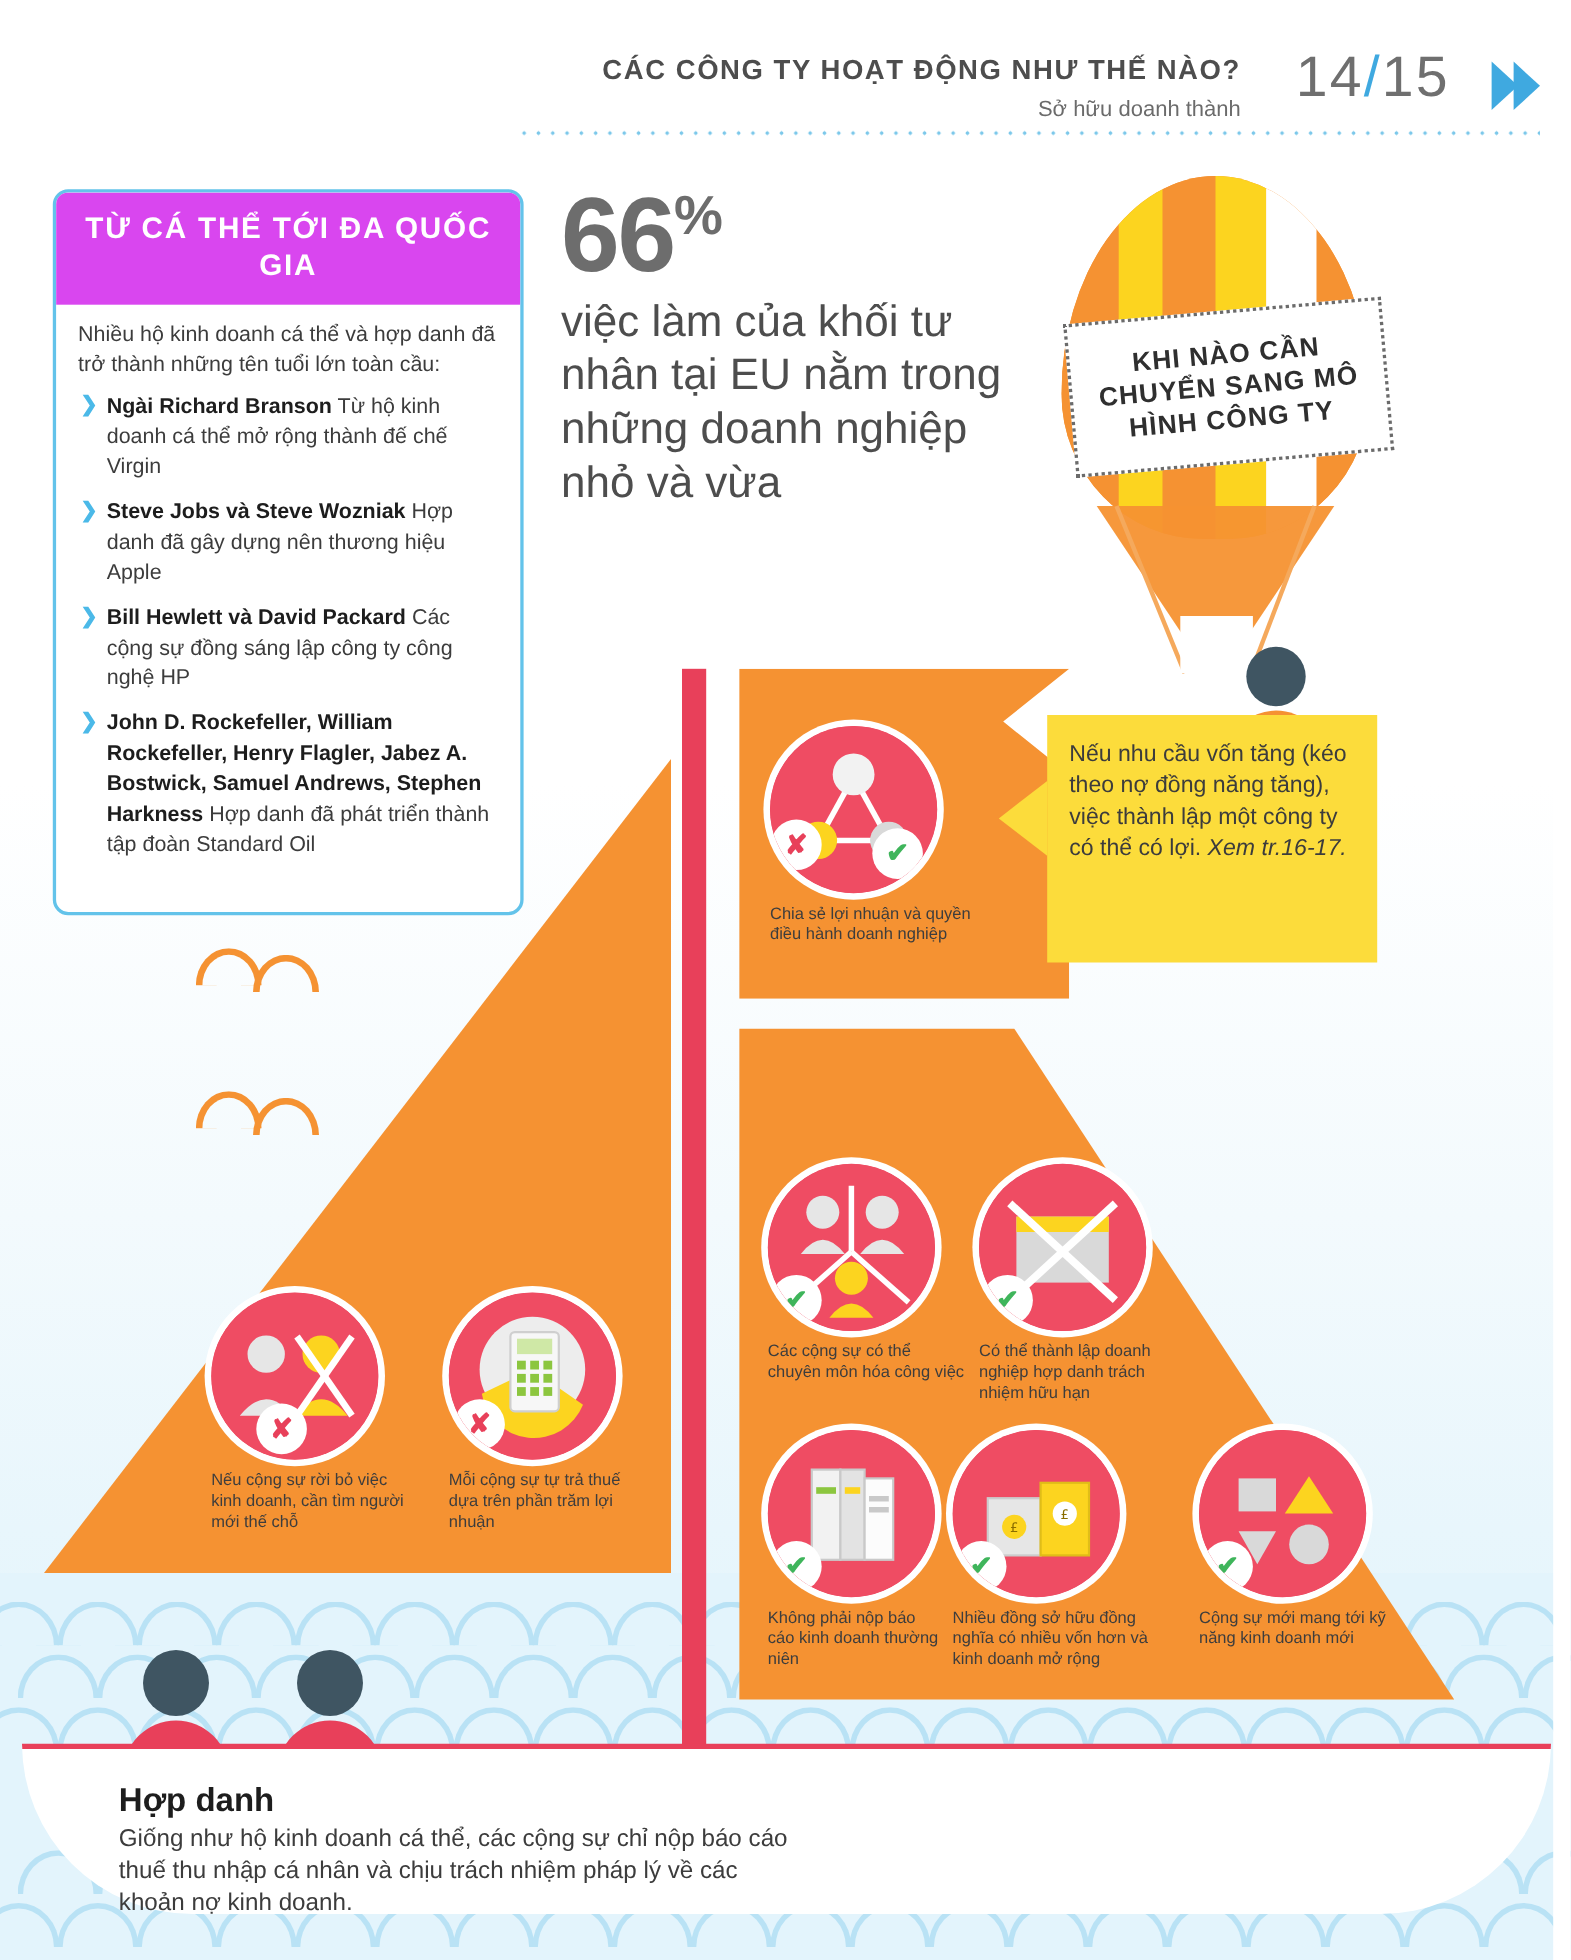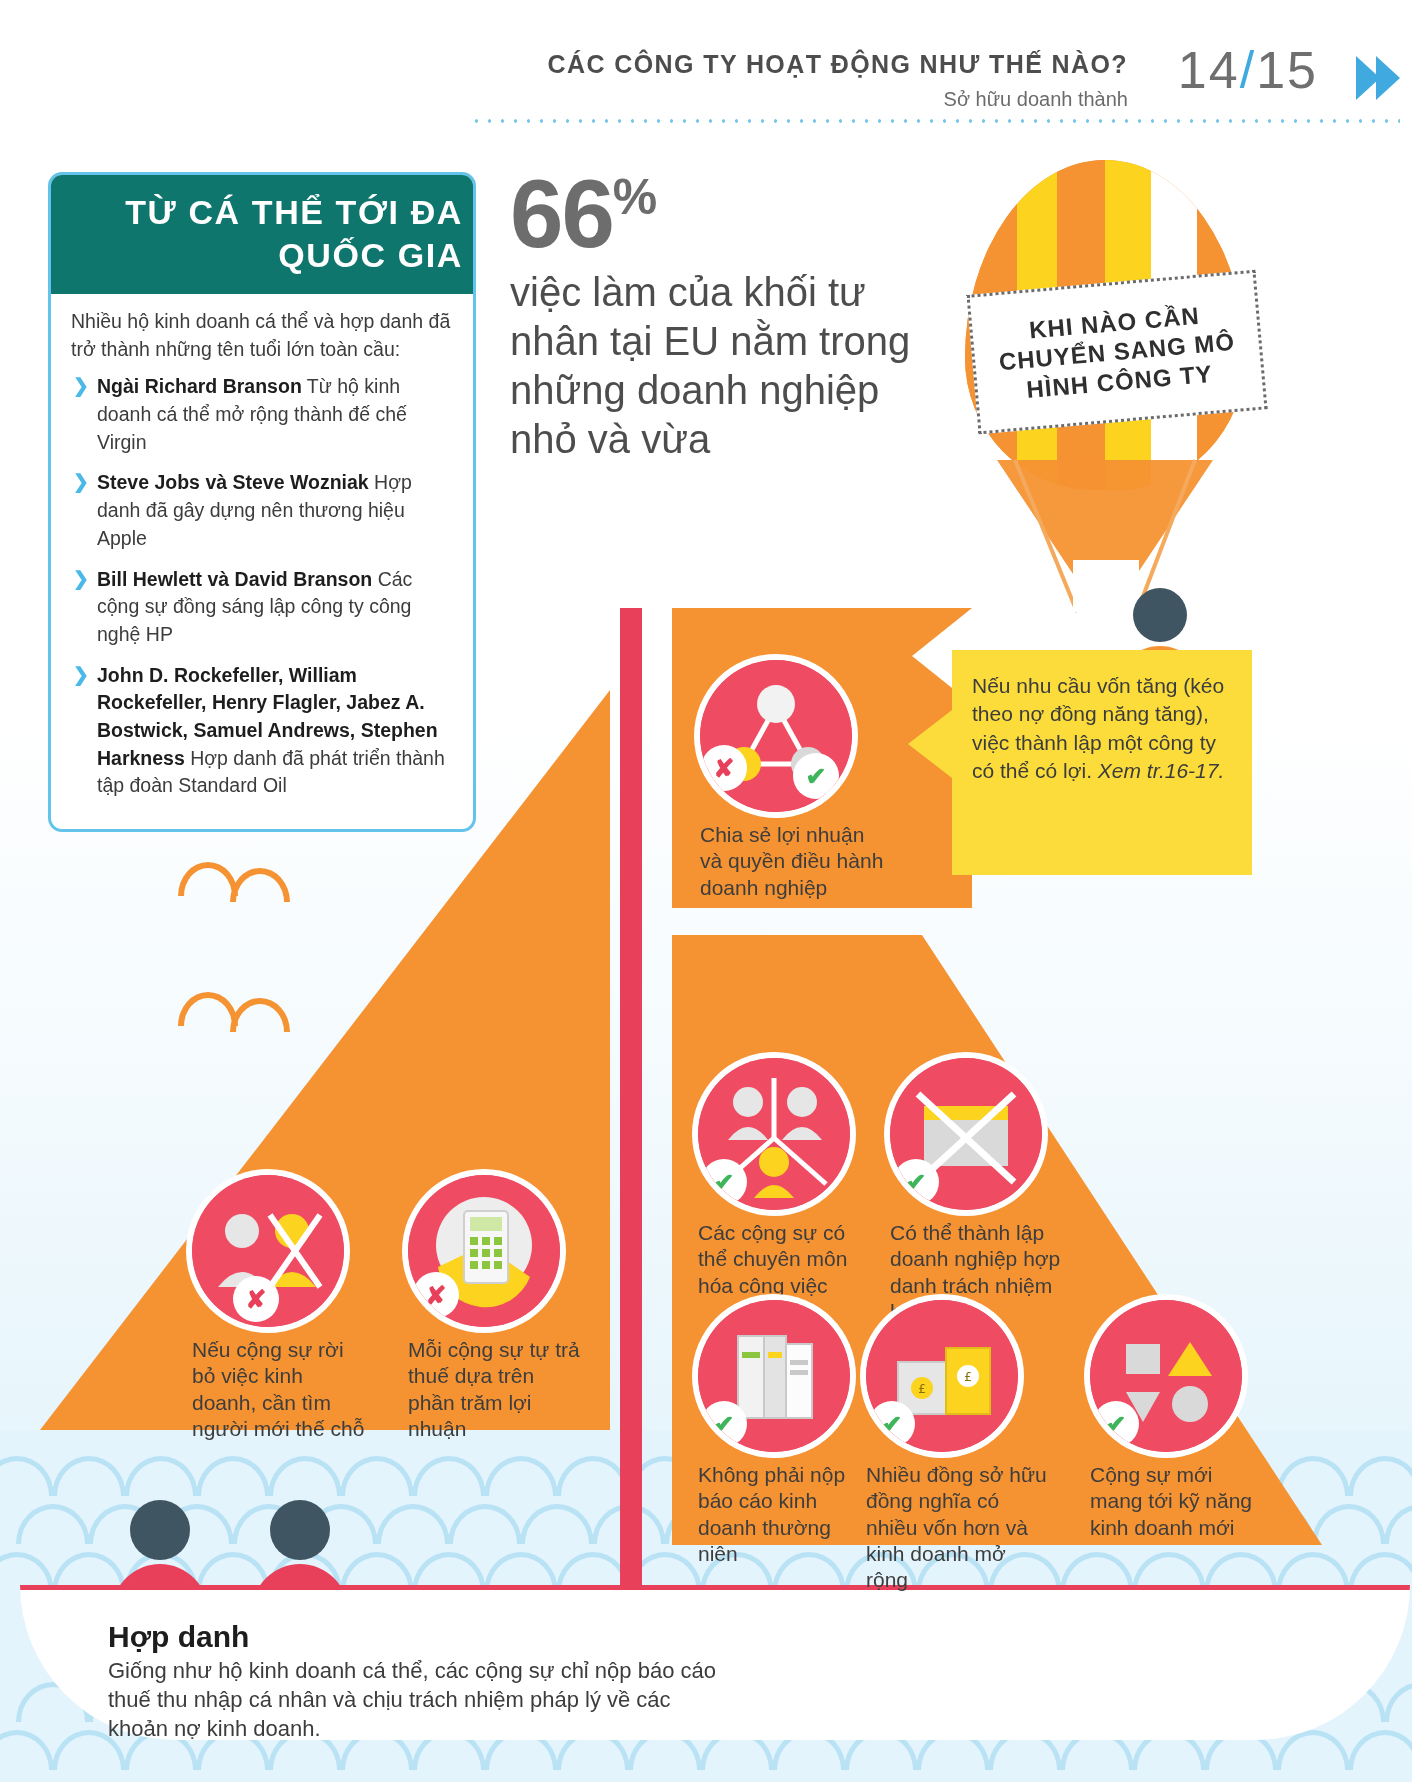--- a/index.html
+++ b/index.html
@@ -39,22 +39,22 @@
     background-image:radial-gradient(circle, #7cc8ea 1.6px, rgba(0,0,0,0) 1.9px);
     background-size:13px 6px;background-repeat:repeat-x;
   }
   
   #side-card{
     position:absolute;left:48px;top:172px;width:428px;height:660px;
     border:3px solid #63c3ea;border-radius:14px;background:#ffffff;
     box-sizing:border-box;overflow:hidden;
   }
   #side-card-head{
-    background:#0f766e;color:#ffffff;text-align:right;
-    padding:16px 10px 18px;font-weight:bold;font-size:34px;letter-spacing:1.6px;
+    background:#d946ef;color:#ffffff;text-align:center;
+    padding:16px 10px 18px;font-weight:bold;font-size:27px;letter-spacing:1.6px;
     line-height:1.25;
   }
   #side-card-body{padding:14px 20px 10px 20px;font-size:19.5px;line-height:1.42;color:#3c3c3c;}
   #side-card-body p.intro{margin:0 0 10px 0;}
   ul.bullets{list-style:none;margin:0;padding:0;}
   ul.bullets li{
     position:relative;padding-left:26px;margin-bottom:13px;
   }
   ul.bullets li .chev{
     position:absolute;left:2px;top:0px;color:#4bb9e8;font-weight:bold;font-size:19px;
@@ -122,21 +122,21 @@
   .icon-circle.lg{width:152px;height:152px;}
   .badge{
     position:absolute;width:40px;height:40px;border-radius:50%;
     background:#ffffff;display:flex;align-items:center;justify-content:center;
     font-size:25px;font-weight:bold;line-height:1;
     box-shadow:0 0 0 3px #ffffff;
   }
   .badge.cross{color:#e8405a;}
   .badge.check{color:#3fb55b;}
   .icon-cap{
-    margin-top:10px;font-size:21px;line-height:1.25;color:#3d3d3d;
+    margin-top:10px;font-size:15px;line-height:1.25;color:#3d3d3d;
   }
   
   #balloon{position:absolute;left:955px;top:160px;width:300px;height:470px;}
   #balloon-env{
     position:absolute;left:10px;top:0;width:280px;height:330px;
     border-radius:50% 50% 46% 46% / 60% 60% 40% 40%;
     overflow:hidden;background:#f59232;
   }
   #balloon-env .stripe{position:absolute;top:0;height:100%;}
   #balloon-basket{
@@ -351,21 +351,21 @@
         <li>
           <span class="chev">❯</span>
           <b>Ngài Richard Branson</b><span> Từ hộ kinh doanh cá thể mở rộng thành đế chế Virgin</span>
         </li>
         <li>
           <span class="chev">❯</span>
           <b>Steve Jobs và Steve Wozniak</b><span> Hợp danh đã gây dựng nên thương hiệu Apple</span>
         </li>
         <li>
           <span class="chev">❯</span>
-          <b>Bill Hewlett và David Branson</b><span> Các cộng sự đồng sáng lập công ty công nghệ HP</span>
+          <b>Bill Hewlett và David Packard</b><span> Các cộng sự đồng sáng lập công ty công nghệ HP</span>
         </li>
         <li>
           <span class="chev">❯</span>
           <b>John D. Rockefeller, William Rockefeller, Henry Flagler, Jabez A. Bostwick, Samuel Andrews, Stephen Harkness</b><span> Hợp danh đã phát triển thành tập đoàn Standard Oil</span>
         </li>
       </ul>
     </div>
   </div>
 
   <div id="stat">

